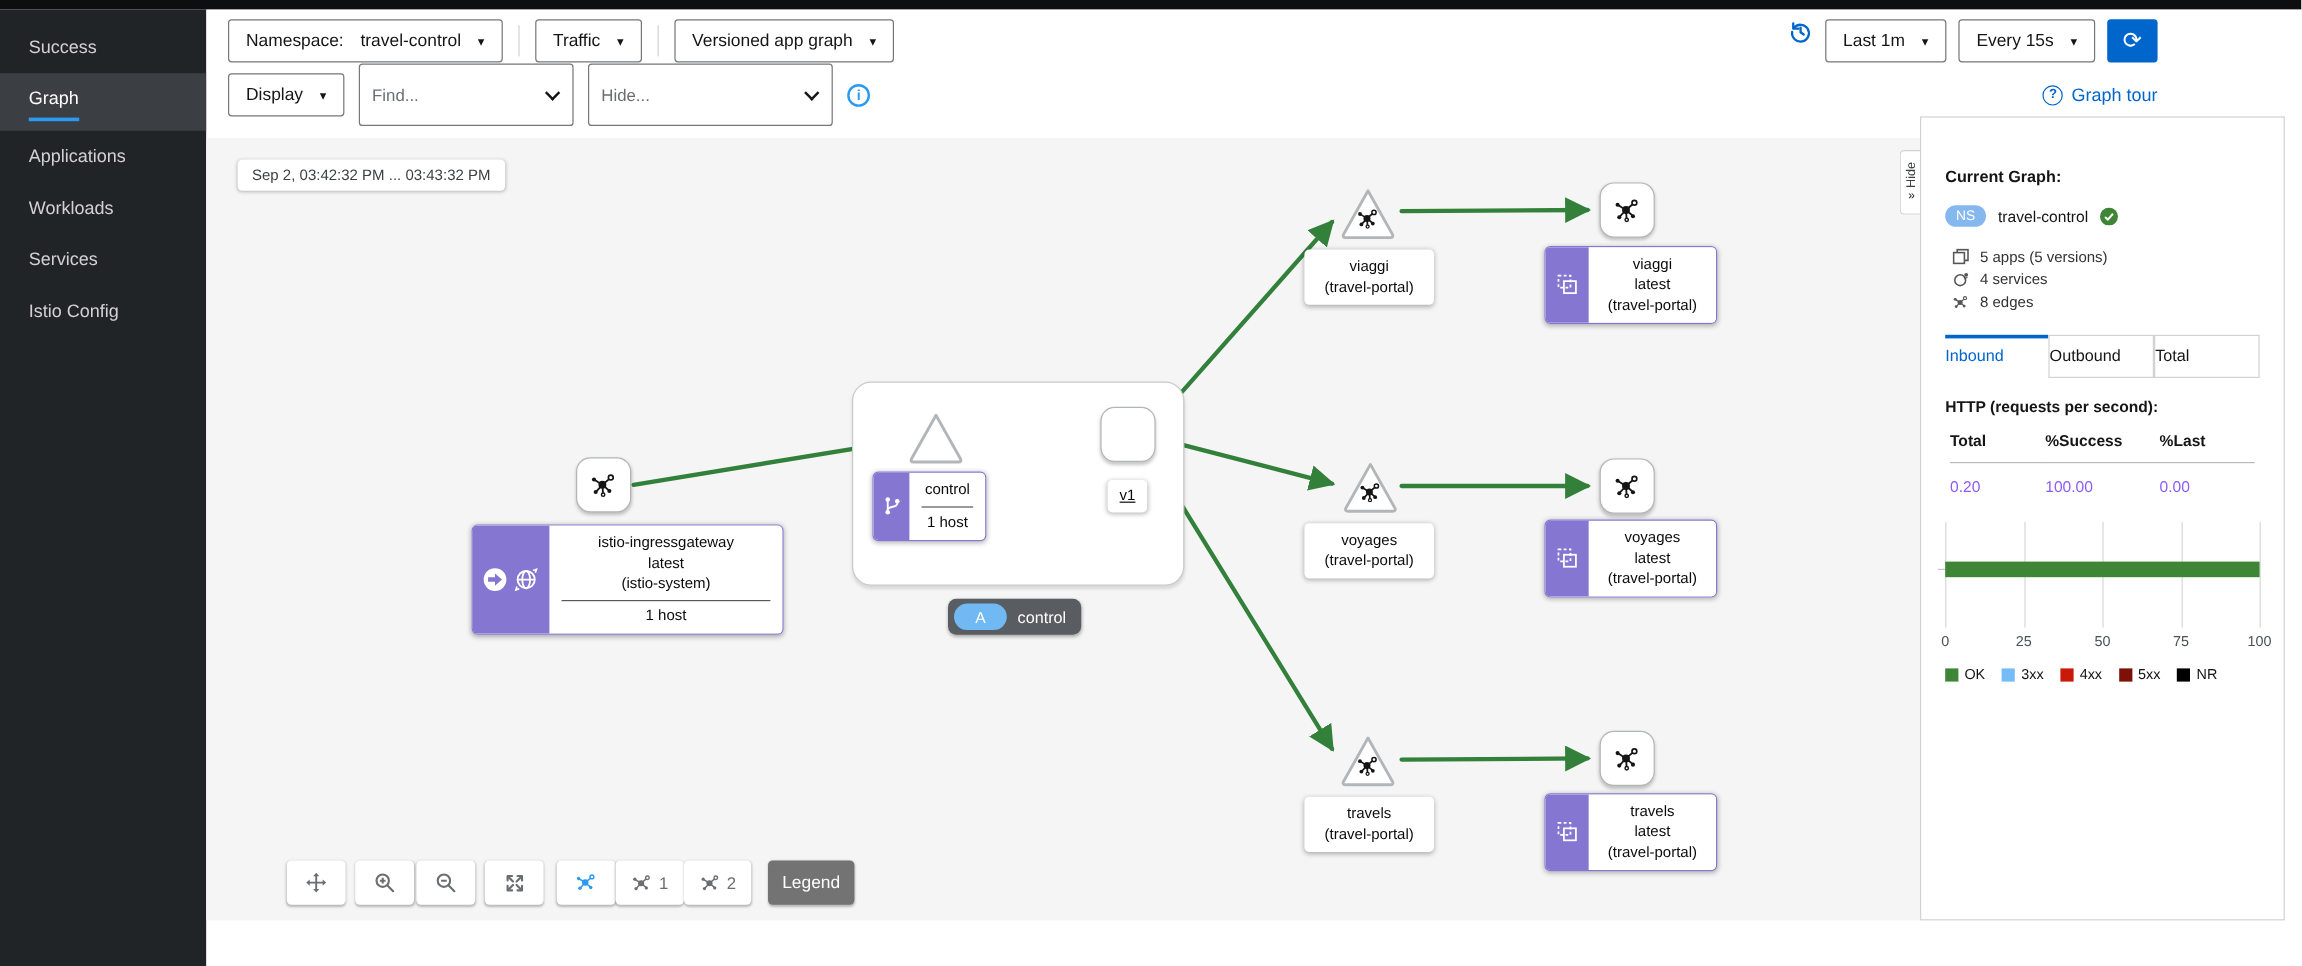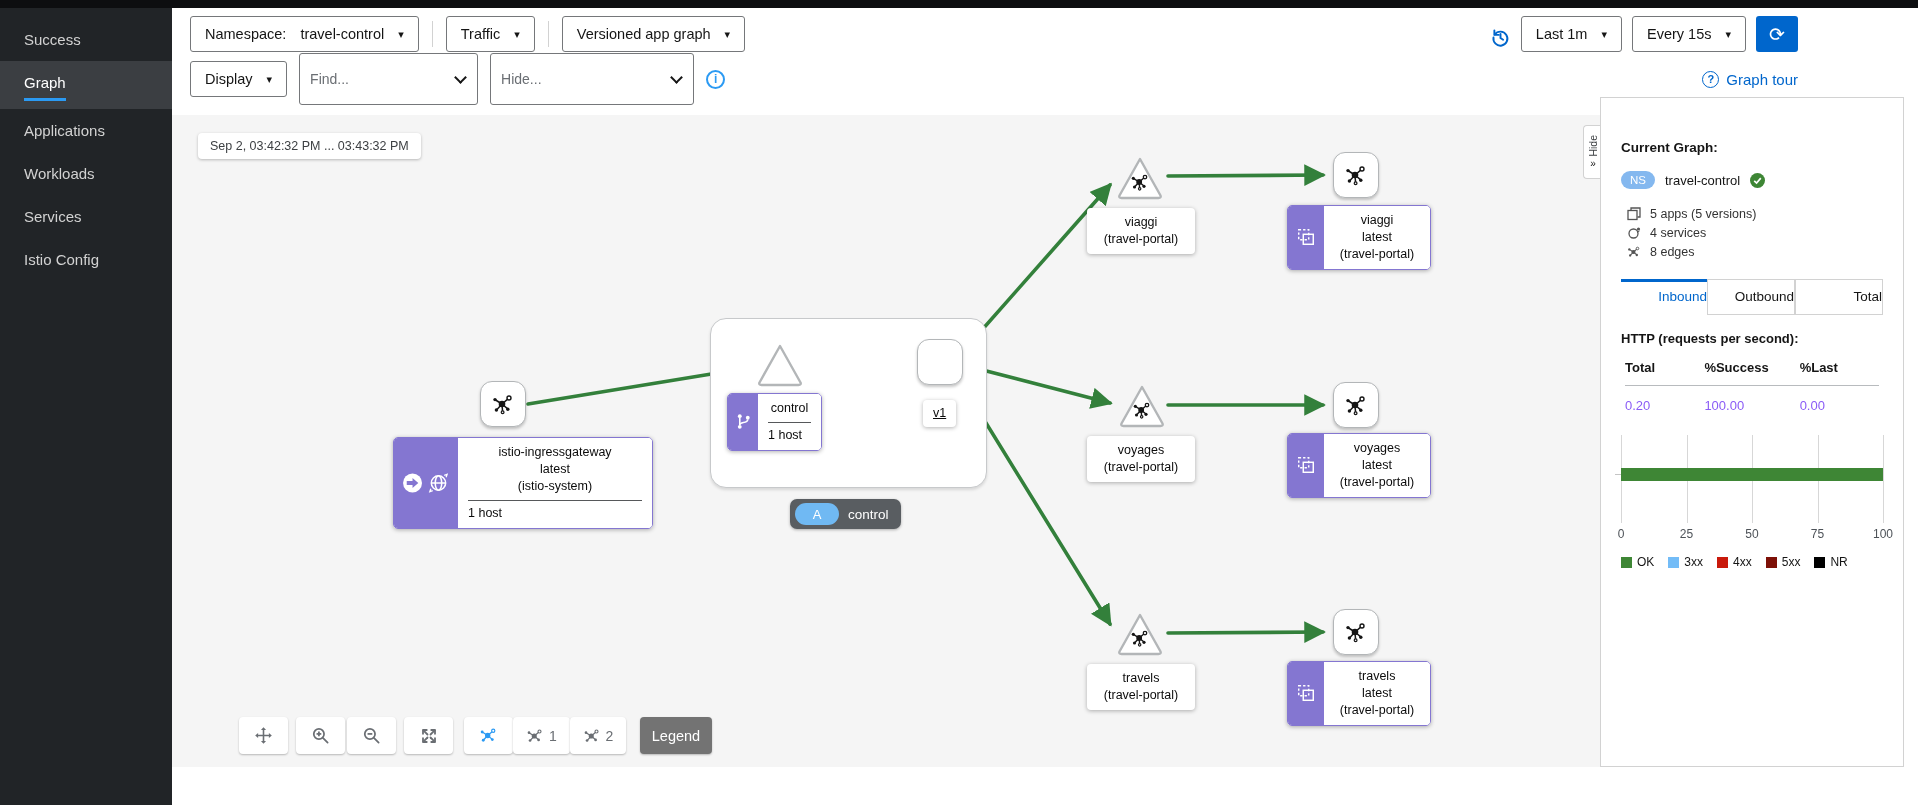--- a/index.html
+++ b/index.html
@@ -15,21 +15,21 @@
 
   
   .content { position:absolute; left:172px; top:8px; right:0; bottom:0; background:#fff; }
   .toolbar-row { position:absolute; left:18px; right:120px; display:flex; align-items:center; }
   .row1 { top:7px; height:38px; }
   .row2 { top:52px; height:38px; }
   .pf-btn { display:inline-flex; align-items:center; gap:14px; background:#fff; border:1px solid #75777a;
             border-radius:3px; height:36px; padding:0 14px; font-size:14.5px; color:#151515; cursor:pointer; white-space:nowrap; }
   .caret { font-size:11px; color:#151515; }
   .vdiv { width:1px; height:26px; background:#d2d2d2; margin:0 13px; }
-  .row-right { margin-left:auto; display:flex; align-items:flex-end; gap:10px; }
+  .row-right { margin-left:auto; display:flex; align-items:flex-start; gap:10px; }
   .icon-btn { background:none; border:none; cursor:pointer; }
   .refresh-btn { width:42px; height:36px; background:#0066cc; color:#fff; border:none; border-radius:3px;
                  font-size:19px; display:flex; align-items:center; justify-content:center; cursor:pointer; }
   .input-box { display:flex; align-items:center; border:1px solid #75777a; border-radius:3px; height:52px;
                padding:0 10px; margin-left:12px; background:#fff; }
   .input-box input { border:none; outline:none; font-size:14px; color:#151515; width:130px; font-family:inherit; }
   .input-box input::placeholder { color:#6a6e73; }
   .chev-down { width:9px; height:9px; border-right:2px solid #151515; border-bottom:2px solid #151515;
                transform:rotate(45deg); margin:-4px 2px 0 6px; }
   .find-box input { width:140px; } .hide-box input { width:165px; }
@@ -50,21 +50,21 @@
   .tri-node { position:absolute; width:48px; height:46px; cursor:pointer; }
   .tri-node .mol { position:absolute; left:14px; top:17px; }
   .group-box { position:absolute; background:#fff; border:1.5px solid #c7c9cb; border-radius:16px; box-shadow:0 2px 3px rgba(0,0,0,.12); }
   .lbl { position:absolute; background:#fff; border-radius:4px; box-shadow:0 1px 4px rgba(0,0,0,.3);
          font-size:12.5px; color:#0b0b0b; text-align:center; padding:6px 9px; line-height:1.35; cursor:pointer; }
   .app-lbl { position:absolute; display:flex; border:1.5px solid #8476d1; border-radius:5px; overflow:hidden;
              box-shadow:0 1px 4px rgba(0,0,0,.3); font-size:12.5px; line-height:1.35; cursor:pointer; }
   .app-lbl .badge { background:#8476d1; display:flex; align-items:center; justify-content:center; gap:4px; padding:0 8px; }
   .app-lbl .txt { background:#fff; padding:6px 10px; flex:1; text-align:center; color:#0b0b0b; }
   .lbl-divider { border:none; border-top:1.2px solid #56585a; margin:5px 0 4px 0; }
-  .host-line { text-align:left; }
+  .host-line { text-align:center; }
   .v1-lbl { padding:5px 10px; }
   .app-pill { position:absolute; background:#595d61; border-radius:7px; color:#fff; display:flex; align-items:center;
               gap:9px; padding:4px 12px 4px 5px; font-size:13.5px; box-shadow:0 1px 3px rgba(0,0,0,.3); cursor:pointer; }
   .a-badge { background:#70b9f3; border-radius:11px; width:44px; height:22px; display:flex; align-items:center;
              justify-content:center; font-size:13px; color:#fff; }
 
   
   .gbtn { position:absolute; top:602px; height:37px; background:#fff; border:none; border-radius:4px;
           box-shadow:0 1px 2px rgba(0,0,0,.25); display:flex; align-items:center; justify-content:center;
           color:#6a6e73; gap:5px; cursor:pointer; font-size:14px; }
@@ -73,21 +73,21 @@
   
   .panel { position:absolute; left:1428px; top:89px; width:304px; height:670px; background:#fff;
            border:1px solid #d2d2d2; padding:18px 20px; font-size:13px; color:#151515; }
   .panel-title { font-weight:bold; font-size:13.5px;margin-top:24px; }
   .ns-row { display:flex; align-items:center; gap:10px; margin-top:16px; }
   .ns-pill { background:#84b8ef; color:#fff; border-radius:11px; padding:3px 9px; font-size:11.5px;text-align:center; }
   .check-icon { display:inline-flex; }
   .stats { margin-top:18px; display:flex; flex-direction:column; gap:5px; }
   .stat-row { display:flex; align-items:center; gap:9px; color:#333; font-size:12.5px; padding-left:6px; }
   .tabs { display:flex; margin-top:20px; }
-  .tab { flex:1; text-align:right; padding:9px 0 10px 0; font-size:13.5px; color:#151515; background:#fff;
+  .tab { flex:1; text-align:left; padding:9px 0 10px 0; font-size:13.5px; color:#151515; background:#fff;
          border:1px solid #d2d2d2; cursor:pointer; }
   .tab.active { border:none; border-top:3px solid #0066cc; color:#0066cc; padding-top:7px; }
   .http-title { font-weight:bold; margin-top:16px; font-size:13px; }
   .http-table { display:grid; grid-template-columns:1fr 1.2fr 1fr; margin-top:14px; padding:0 4px; }
   .http-table .th { font-weight:bold; padding-bottom:10px; border-bottom:1.5px solid #b8bbbe; }
   .http-table .td { padding-top:12px; color:#8b5cf6; }
   .mini-chart { position:relative; height:88px; margin-top:22px; }
   .gridline { position:absolute; top:0; bottom:0; width:1px; background:#d7d7d7; }
   .bar { position:absolute; left:0; right:0; top:33px; height:13px; }
   .ytick { position:absolute; left:-6px; top:39px; width:6px; height:1px; background:#c5c5c5; }

